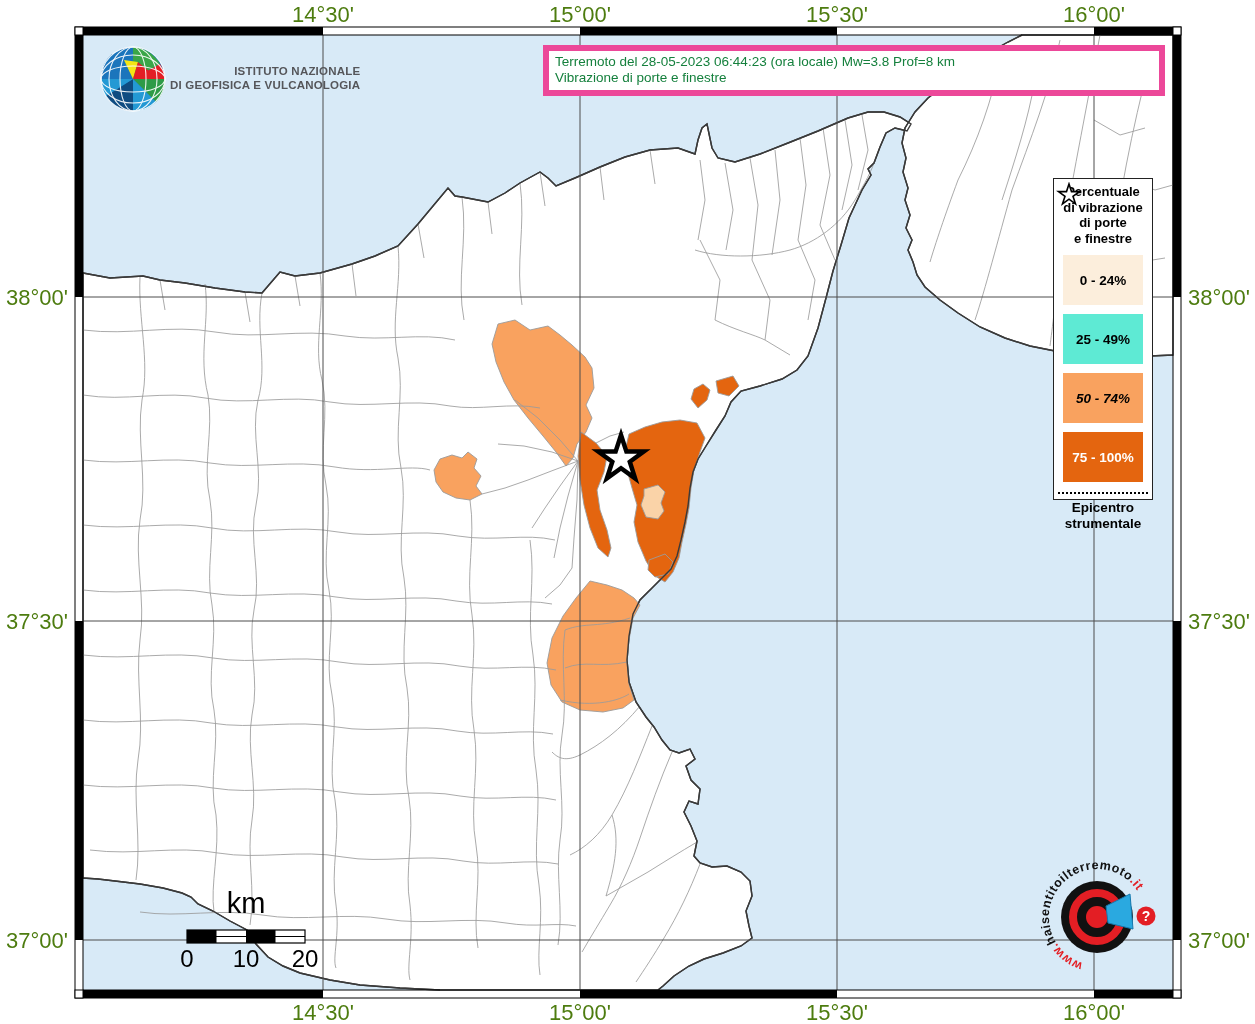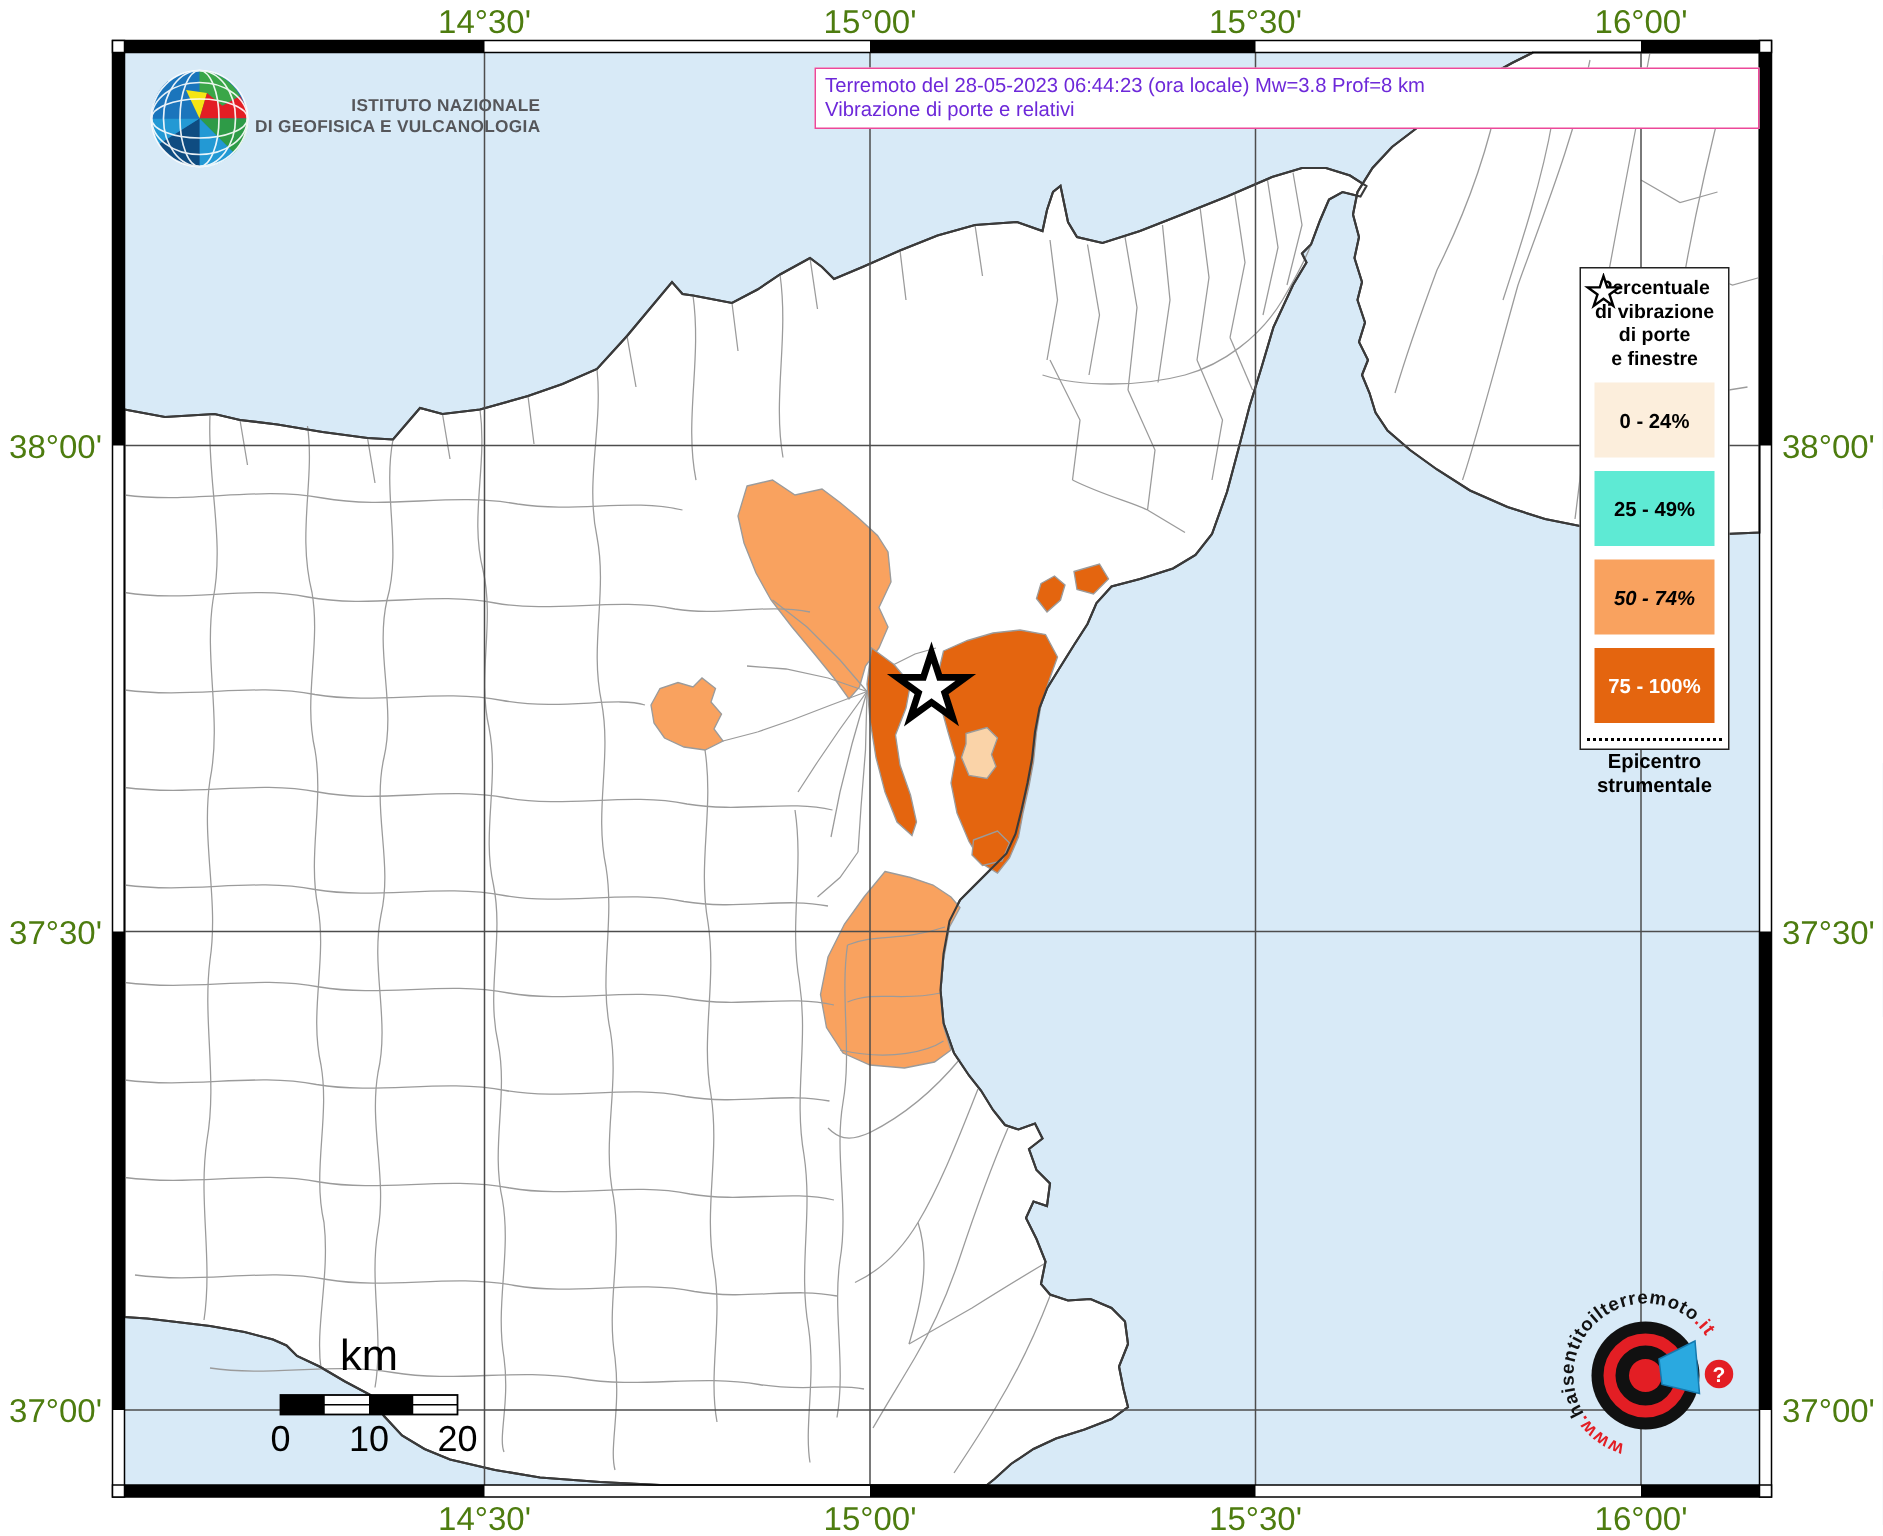--- a/index.html
+++ b/index.html
@@ -3,21 +3,21 @@
 <meta charset="utf-8">
 <style>
   html,body{margin:0;padding:0;background:#ffffff;}
   #stage{position:relative;width:1255px;height:1024px;background:#ffffff;overflow:hidden;
          font-family:"Liberation Sans", sans-serif;}
   svg{position:absolute;left:0;top:0;}
   .axis-label{position:absolute;font-size:22px;color:#4d7c0f;white-space:nowrap;}
   .axis-top,.axis-bottom{transform:translateX(-50%);}
   .axis-left{text-align:right;width:70px;}
   .titlebox{position:absolute;left:543px;top:45px;width:600px;background:#fff;
-            border:1px solid #ec4899;padding:3px 22px 4px 6px;font-size:13.5px;line-height:16.2px;color:#6d28d9;}
+            border:6px solid #ec4899;padding:3px 4px 4px 6px;font-size:13.5px;line-height:16.2px;color:#15803d;}
   .ingv-text{position:absolute;left:170px;top:64px;font-size:11.5px;font-weight:bold;
              color:#55565a;line-height:14px;letter-spacing:0.2px;text-align:right;}
   .legend{position:absolute;left:1053px;top:178px;width:100px;height:322px;background:#fff;
           border:1px solid #222;box-sizing:border-box;}
   .legend-title{font-size:13px;font-weight:bold;text-align:center;line-height:15.5px;margin-top:5px;}
   .swatch{width:80px;height:50px;margin:9px auto 0 auto;display:flex;align-items:center;
           justify-content:center;font-size:13.5px;font-weight:bold;color:#000;}
   .swatch.last{color:#fff;}
   .legend-sep{border-top:2px dotted #000;margin:10px 4px 6px 4px;}
   .legend-epi{font-size:13.5px;font-weight:bold;text-align:center;line-height:16px;}
@@ -269,21 +269,21 @@
   <div class="axis-label" style="left:1188px;top:609px;">37°30'</div>
   <div class="axis-label" style="left:1188px;top:928px;">37°00'</div>
 
   <div class="ingv-text">
     <div>ISTITUTO NAZIONALE</div>
     <div>DI GEOFISICA E VULCANOLOGIA</div>
   </div>
 
   <div class="titlebox">
     <div>Terremoto del 28-05-2023 06:44:23 (ora locale) Mw=3.8 Prof=8 km</div>
-    <div>Vibrazione di porte e relativi</div>
+    <div>Vibrazione di porte e finestre</div>
   </div>
 
   <div class="legend">
     <div class="legend-title">
       <div>Percentuale</div>
       <div>di vibrazione</div>
       <div>di porte</div>
       <div>e finestre</div>
     </div>
     <div class="swatch" style="background-color: rgb(252, 238, 220);">

